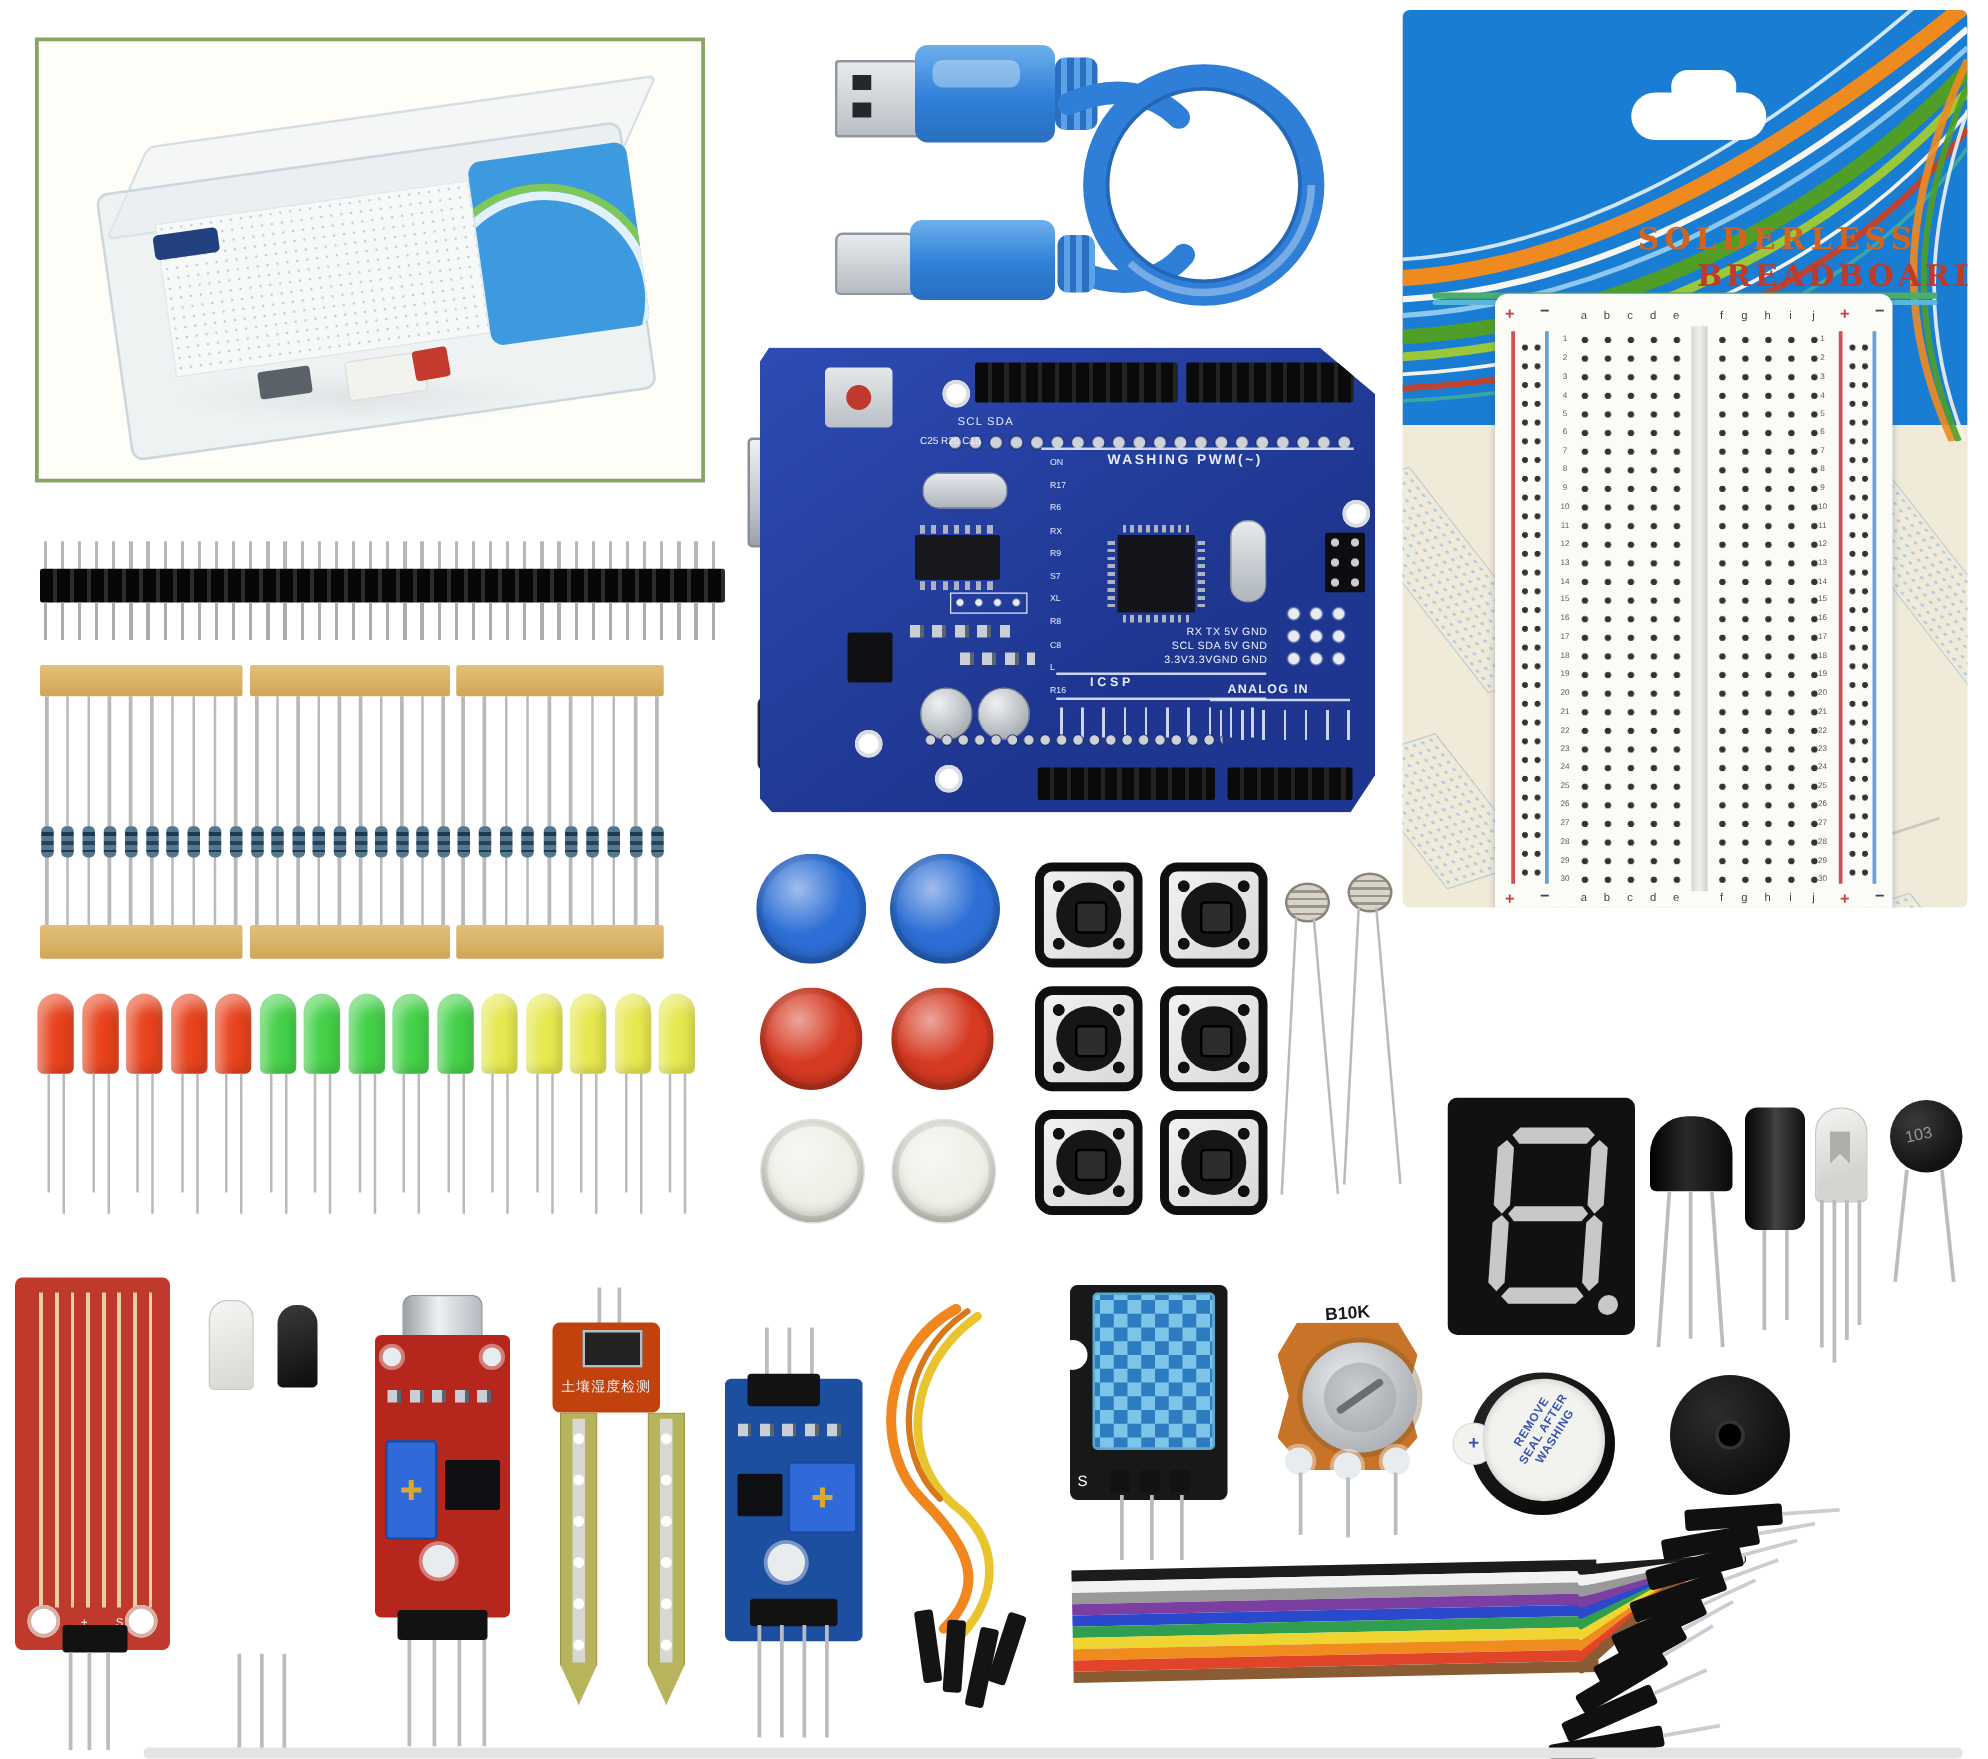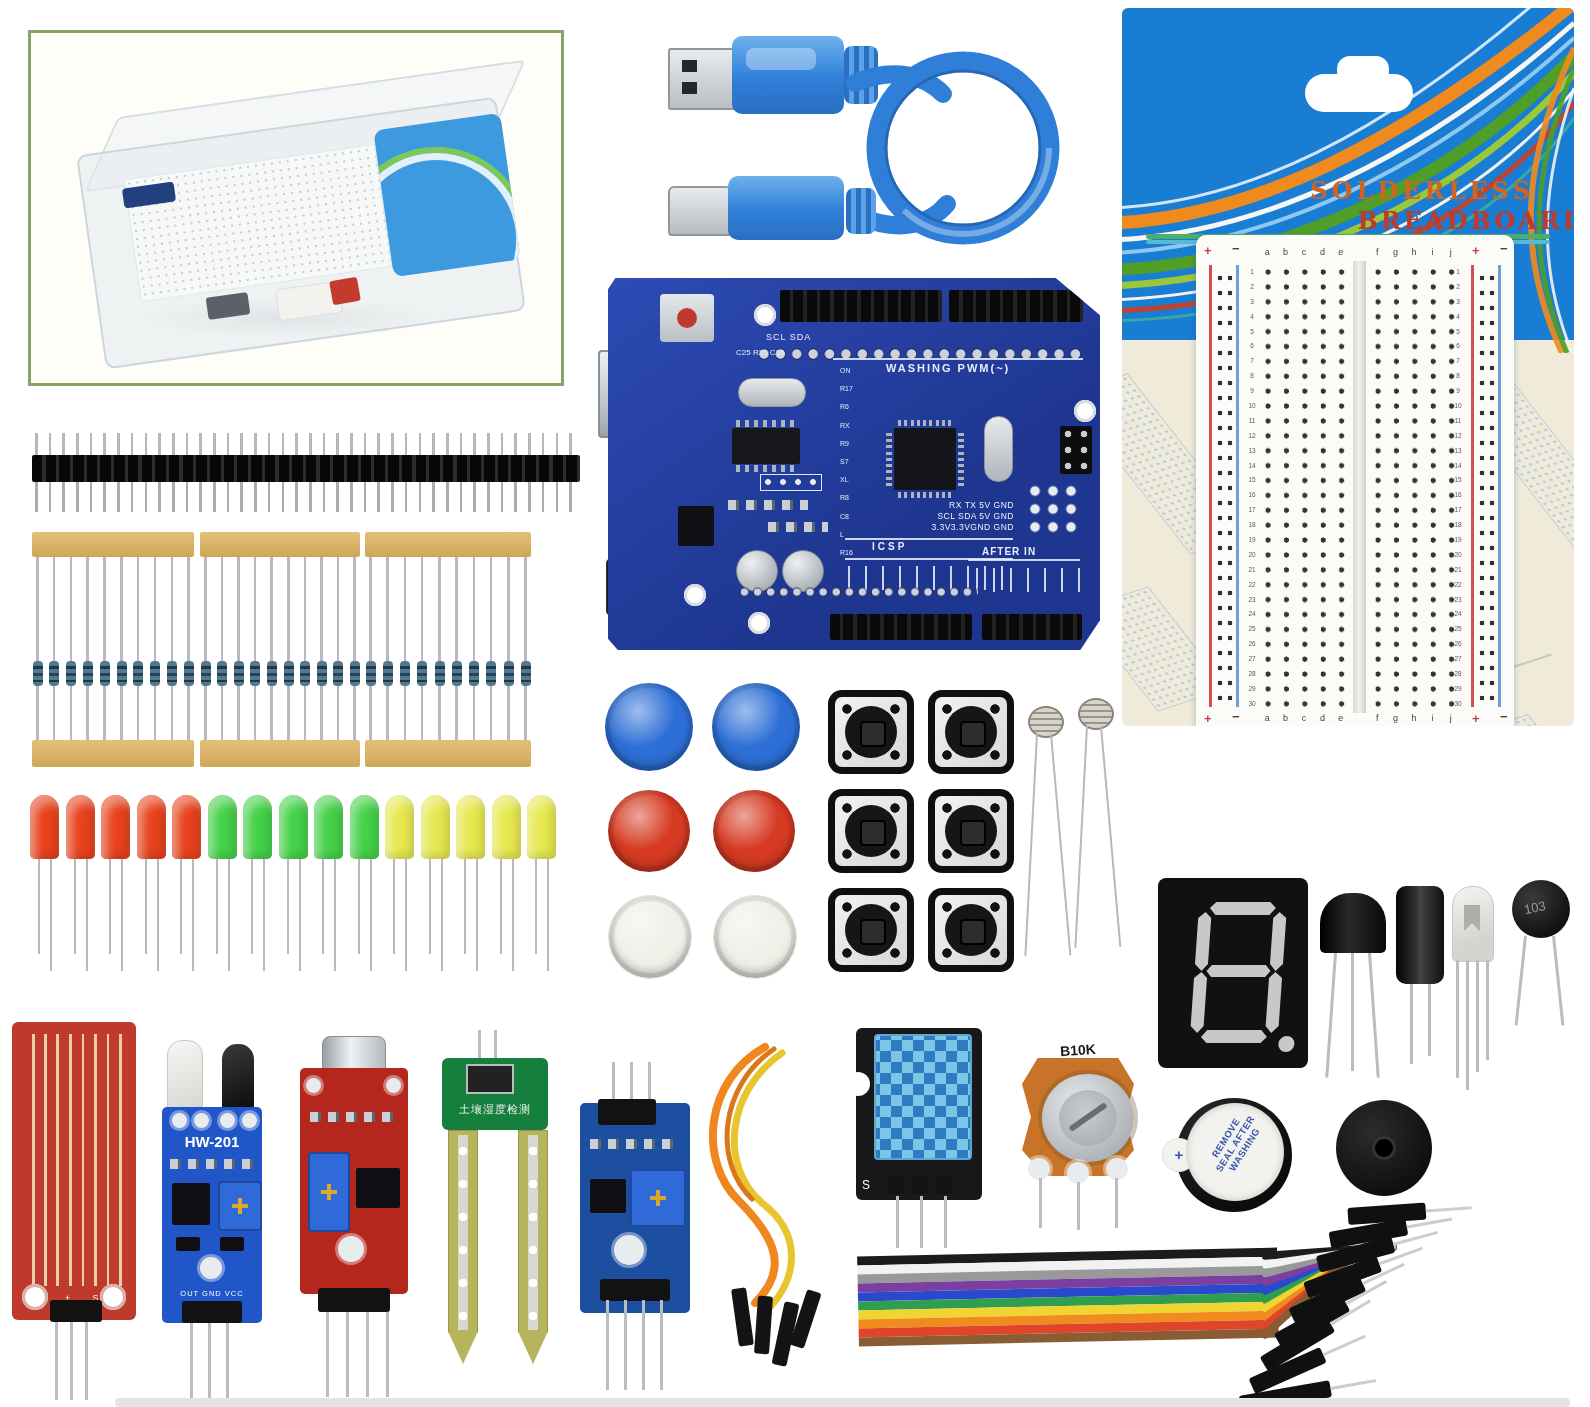--- a/index.html
+++ b/index.html
@@ -168,21 +168,21 @@
   .padring{position:absolute;width:15px;height:15px;border-radius:50%;background:#e8ecef;box-shadow:0 0 0 3px rgba(255,255,255,.4);}
   .ic{position:absolute;background:#101014;border-radius:2px;}
   .pot-sq{position:absolute;background:#2f6ad8;border:2px solid #1d49a0;border-radius:4px;}
   .pot-sq:after{content:"";position:absolute;left:50%;top:50%;width:16px;height:16px;transform:translate(-50%,-50%);
       background:linear-gradient(#d8a830 0 0) center/16px 4px no-repeat,linear-gradient(#d8a830 0 0) center/4px 16px no-repeat;}
   .ir .pl{position:absolute;left:0;top:182px;width:100%;text-align:center;color:#fff;font-size:7.5px;letter-spacing:1px;}
   .domeled{position:absolute;border-radius:15px 15px 4px 4px;}
   .redpcb{background:#b5271d;border-radius:5px;}
   .mic{left:300px;top:1068px;width:108px;height:226px;}
   .miccyl{left:322px;top:1036px;width:62px;height:64px;background:linear-gradient(90deg,#9aa0a6,#eef1f3 45%,#b4bac0);border-radius:8px 8px 12px 12px;border:1px solid #8a9096;}
-  .soilhead{left:442px;top:1058px;width:106px;height:72px;background:#15803d;border-radius:6px;}
+  .soilhead{left:442px;top:1058px;width:86px;height:72px;background:#c2410c;border-radius:6px;}
   .soilhead .lbl{position:absolute;left:0;top:44px;width:100%;text-align:center;color:#eee;font-size:11px;letter-spacing:1px;}
   .soilsock{position:absolute;left:24px;top:6px;width:44px;height:26px;border:2px solid #b9bdc2;background:#222;}
   .prong{position:absolute;top:1130px;width:28px;height:232px;background:var(--prong-olive,#b8b45e);border:1px solid #9a9648;
      clip-path:polygon(0 0,100% 0,100% 86%,50% 100%,0 86%);}
   .prong i{position:absolute;left:9px;top:4px;width:10px;height:195px;background:#d8d8d2;
      background-image:radial-gradient(circle at 5px 16px,#fff 4px,transparent 4.6px);background-size:10px 33px;}
   .soilmod{left:580px;top:1103px;width:110px;height:210px;background:var(--module-blue,#1d4fa1);border-radius:5px;}
   .dht{left:856px;top:1028px;width:126px;height:172px;background:#17181a;border-radius:6px;}
   .dhtbody{position:absolute;left:18px;top:6px;width:94px;height:122px;background:var(--dht-blue,#7cc4e8);border:2px solid #5aa8cc;border-radius:4px;
      background-image:repeating-conic-gradient(#2d7cc0 0 25%,transparent 0 50%);background-size:22px 22px;background-position:4px 4px;}
@@ -667,21 +667,21 @@
     <div class="ard icsp"></div>
     <div class="ard silk" style="left:488px;top:160px;font-size:7px;transform:rotate(90deg);">ICSP</div>
     <div class="ard grid33"></div>
     <div class="ard pintable">
         <span>RX TX 5V GND</span>
         <span>SCL SDA 5V GND</span>
         <span>3.3V3.3VGND GND</span>
       </div>
     <div class="ard silkline" style="left:237px;top:260px;width:168px;"></div>
     <div class="ard silk" style="left:264px;top:263px;font-size:10px;font-weight:bold;letter-spacing:3px;">ICSP</div>
-    <div class="ard silk" style="left:374px;top:268px;font-size:10px;font-weight:bold;letter-spacing:1px;">AFTER IN</div>
+    <div class="ard silk" style="left:374px;top:268px;font-size:10px;font-weight:bold;letter-spacing:1px;">ANALOG IN</div>
     <div class="ard silkline" style="left:237px;top:280px;width:168px;"></div>
     <div class="ard silkline" style="left:360px;top:281px;width:112px;"></div>
     <div class="ard vticks" style="left:240px;top:288px;width:168px;"></div>
     <div class="ard vticks" style="left:368px;top:290px;width:112px;"></div>
     <div class="ard ecap" style="left:128px;top:272px;"></div>
     <div class="ard ecap" style="left:174px;top:272px;"></div>
     <div class="ard holesrow" style="left:100px;top:306px;width:300px;transform:scale(.8);"></div>
     <div class="ard fhdr" style="left:222px;top:336px;width:142px;height:26px;"></div>
     <div class="ard fhdr" style="left:374px;top:336px;width:100px;height:26px;"></div>
     <div class="ard ic" style="left:70px;top:228px;width:36px;height:40px;"></div>
@@ -776,35 +776,20 @@
     <div class="hole" style="right:10px;"></div>
     <div class="lbl">-  +  S</div>
     <div class="conn" style="left:38px;top:278px;width:52px;height:22px;"></div>
   </div>
   <div class="abs pin" style="left:55px;top:1322px;height:78px;"></div>
   <div class="abs pin" style="left:70px;top:1322px;height:78px;"></div>
   <div class="abs pin" style="left:85px;top:1322px;height:78px;"></div>
 
   <div class="abs domeled" style="left:167px;top:1040px;width:34px;height:70px;background:linear-gradient(160deg,#f6f6f4,#d6d6d2);border:1px solid #c8c8c4;"></div>
   <div class="abs domeled" style="left:222px;top:1044px;width:32px;height:66px;background:linear-gradient(160deg,#3a3a3a,#0c0c0c);"></div>
-  <div class="abs bluepcb ir">
-    <div class="padring" style="left:10px;top:6px;"></div>
-    <div class="padring" style="left:32px;top:6px;"></div>
-    <div class="padring" style="left:58px;top:6px;"></div>
-    <div class="padring" style="left:80px;top:6px;"></div>
-    <div class="ttl">HW-201</div>
-    <div class="ard smdrow" style="left:8px;top:52px;width:84px;"></div>
-    <div class="ic" style="left:10px;top:76px;width:38px;height:42px;"></div>
-    <div class="pot-sq" style="left:56px;top:74px;width:40px;height:46px;"></div>
-    <div class="ic" style="left:14px;top:130px;width:24px;height:14px;"></div>
-    <div class="ic" style="left:58px;top:130px;width:24px;height:14px;"></div>
-    <div class="padring" style="left:38px;top:150px;width:22px;height:22px;"></div>
-    <div class="pl">OUT GND VCC</div>
-    <div class="conn" style="left:20px;top:194px;width:60px;height:22px;"></div>
-  </div>
   <div class="abs pin" style="left:190px;top:1323px;height:80px;"></div>
   <div class="abs pin" style="left:208px;top:1323px;height:80px;"></div>
   <div class="abs pin" style="left:226px;top:1323px;height:80px;"></div>
 
   <div class="abs miccyl"></div>
   <div class="abs redpcb mic">
     <div class="padring" style="left:6px;top:10px;"></div>
     <div class="padring" style="left:86px;top:10px;"></div>
     <div class="ard smdrow" style="left:10px;top:44px;width:86px;"></div>
     <div class="pot-sq" style="left:8px;top:84px;width:38px;height:76px;"></div>

